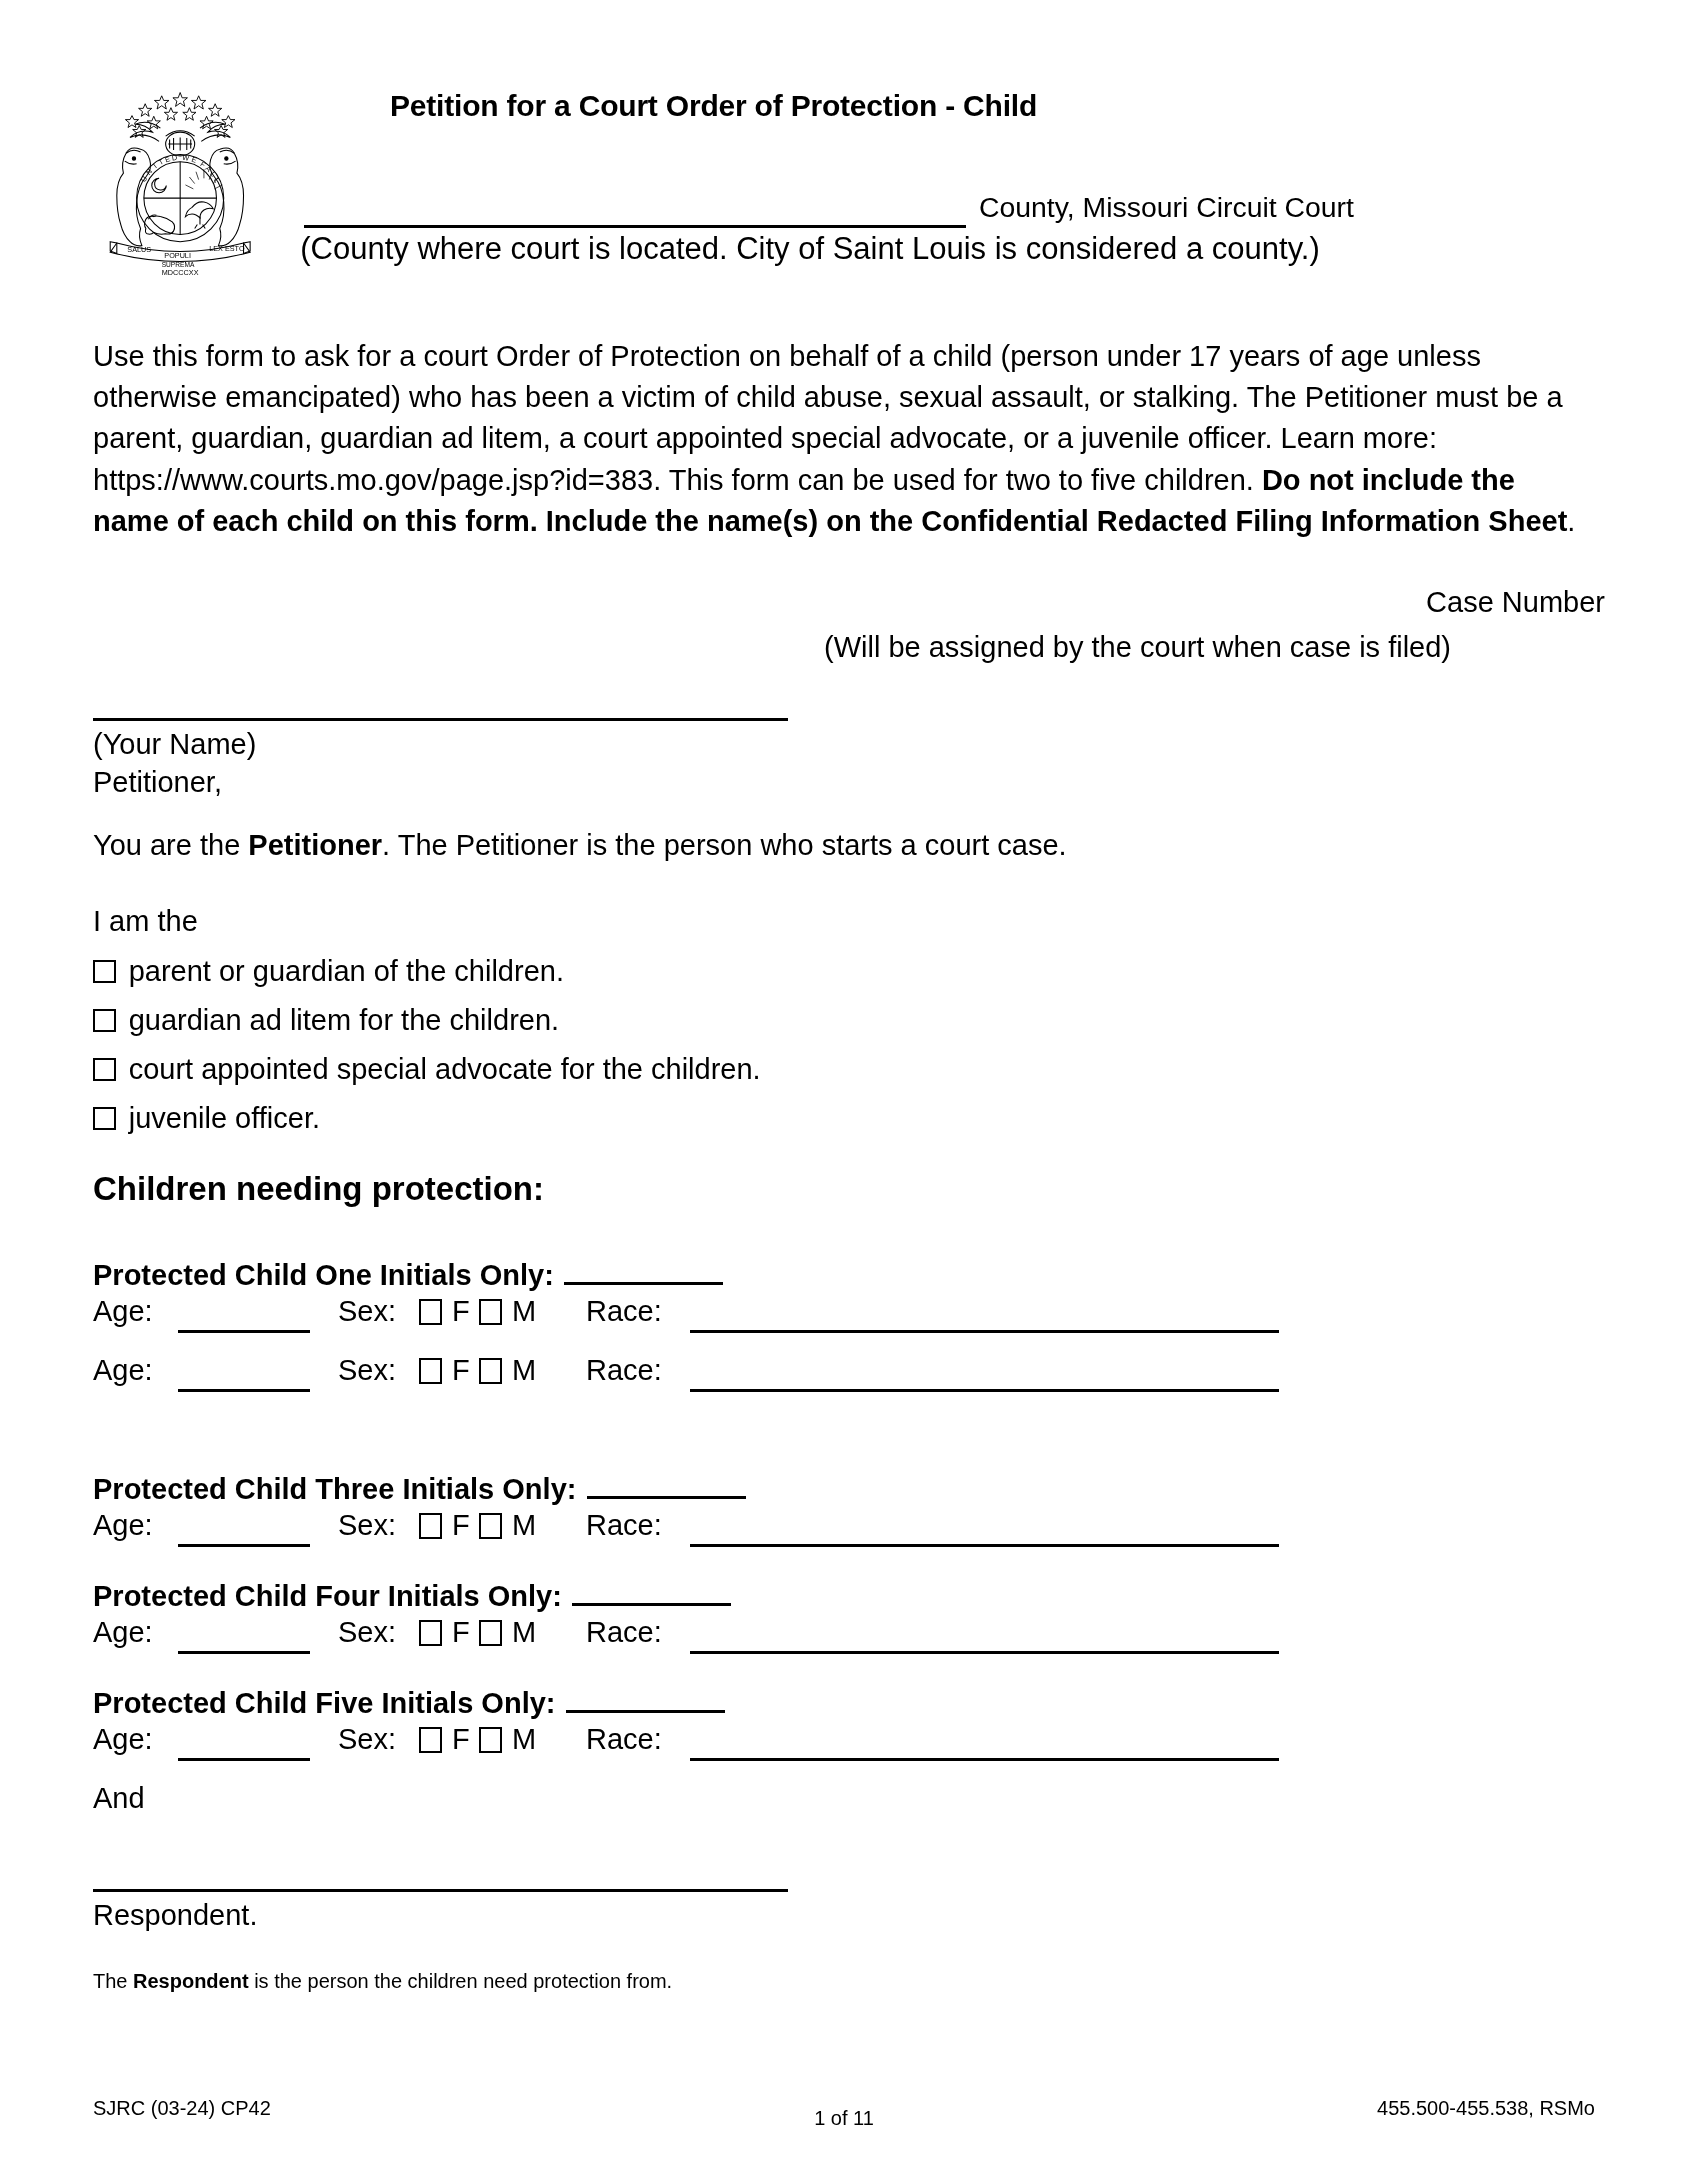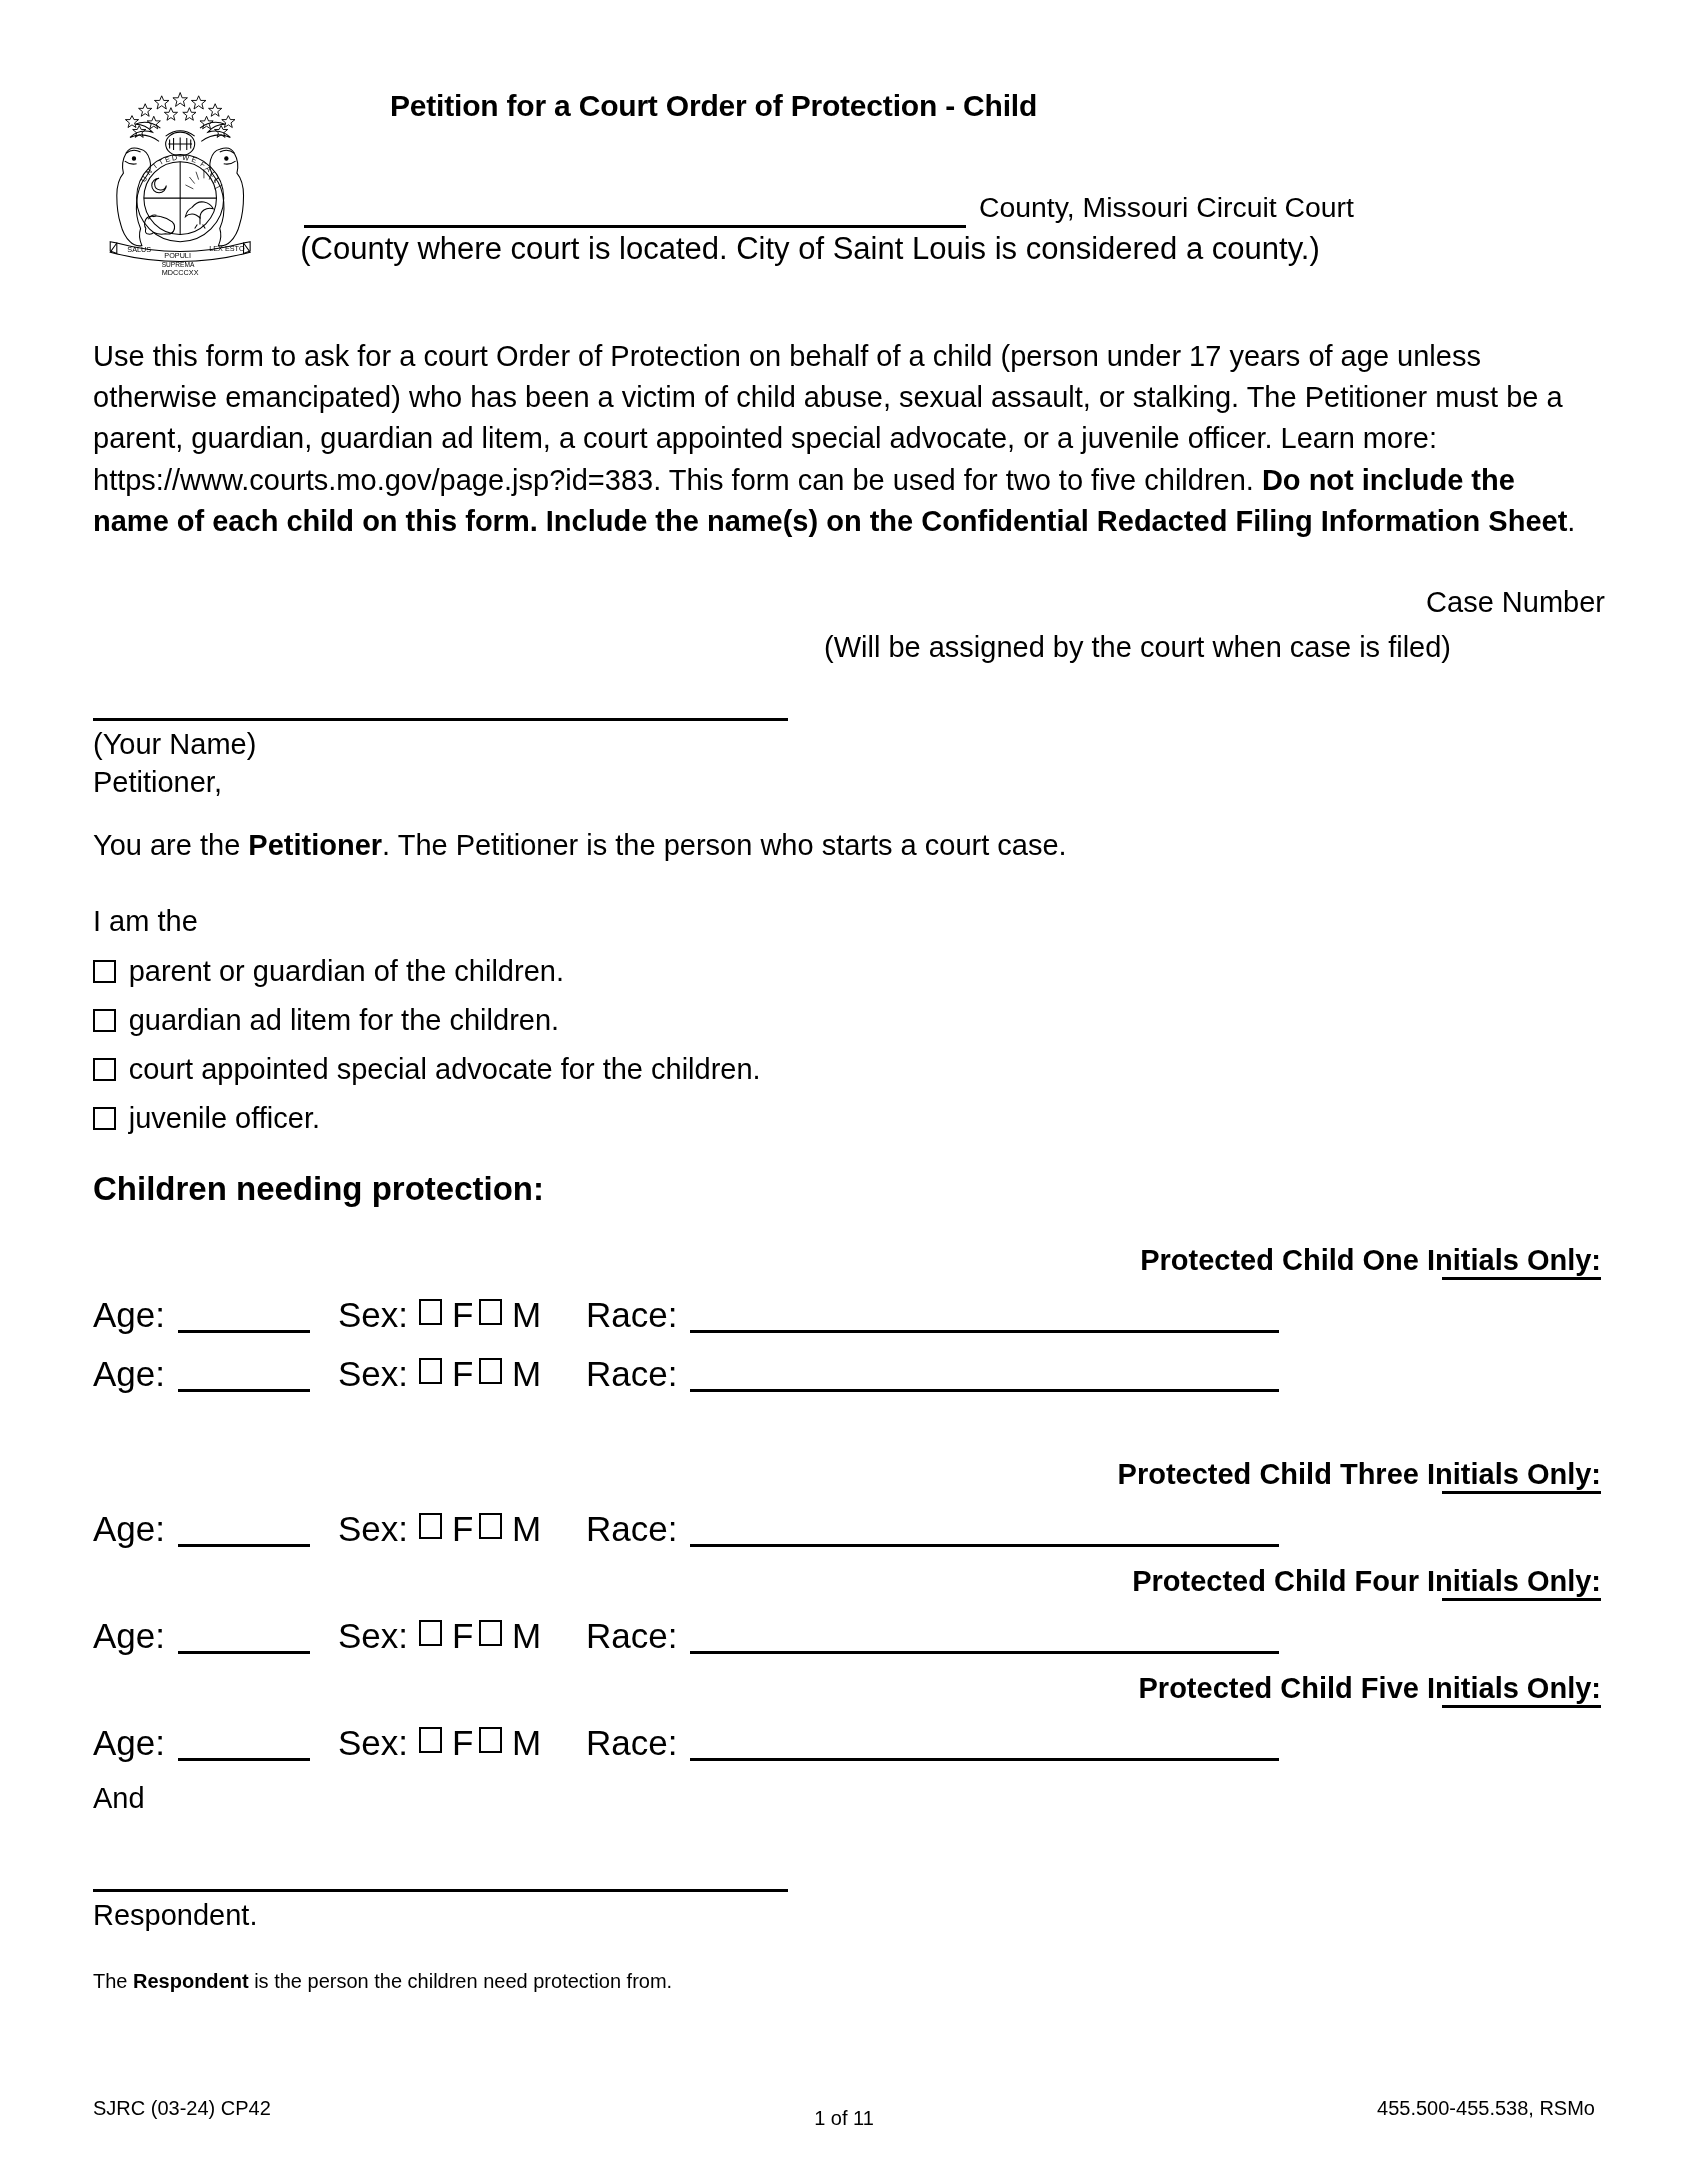--- a/index.html
+++ b/index.html
@@ -190,34 +190,33 @@
   }
   .child-block { height: 107px; position: relative; }
   .initials-line {
     position: relative;
     height: 48px;
     font-size: 29px;
     font-weight: bold;
     display: flex;
     align-items: flex-end;
     white-space: nowrap;
-    flex-direction: column;
   }
   .initials-rule {
     width: 159px;
     margin-left: 10.6px;
     margin-bottom: 6.6px;
     border-bottom: 3.3px solid #000;
     height: 0;
     flex: 0 0 auto;
   }
   .asr-line {
     position: relative;
     height: 52px;
-    font-size: 35px;
+    font-size: 29px;
     white-space: nowrap;
   }
   .asr-age-label { position: absolute; left: 0; top: 2.6px; }
   .asr-age-rule {
     position: absolute; left: 85px; top: 38px;
     width: 132px; border-bottom: 3.3px solid #000;
   }
   .asr-sex-label { position: absolute; left: 245px; top: 2.6px; }
   .asr-cb-f {
     position: absolute; left: 326px; top: 6.6px;

